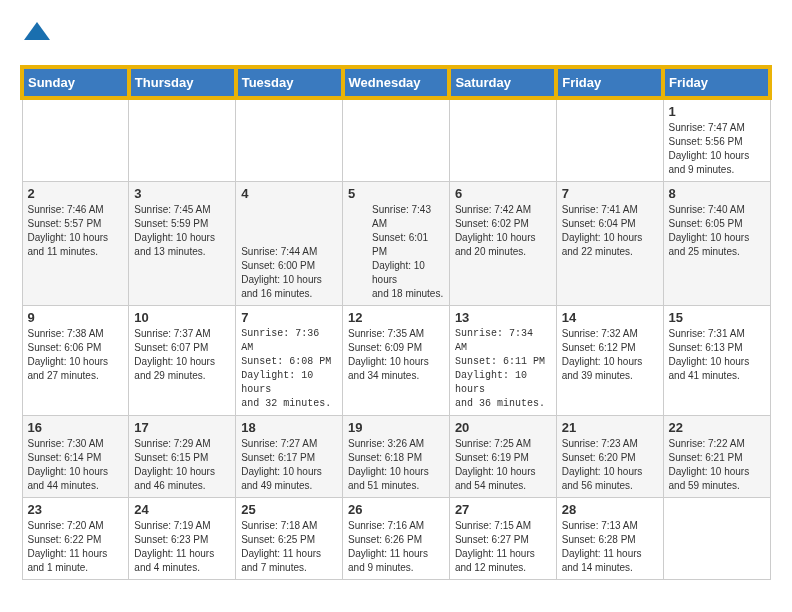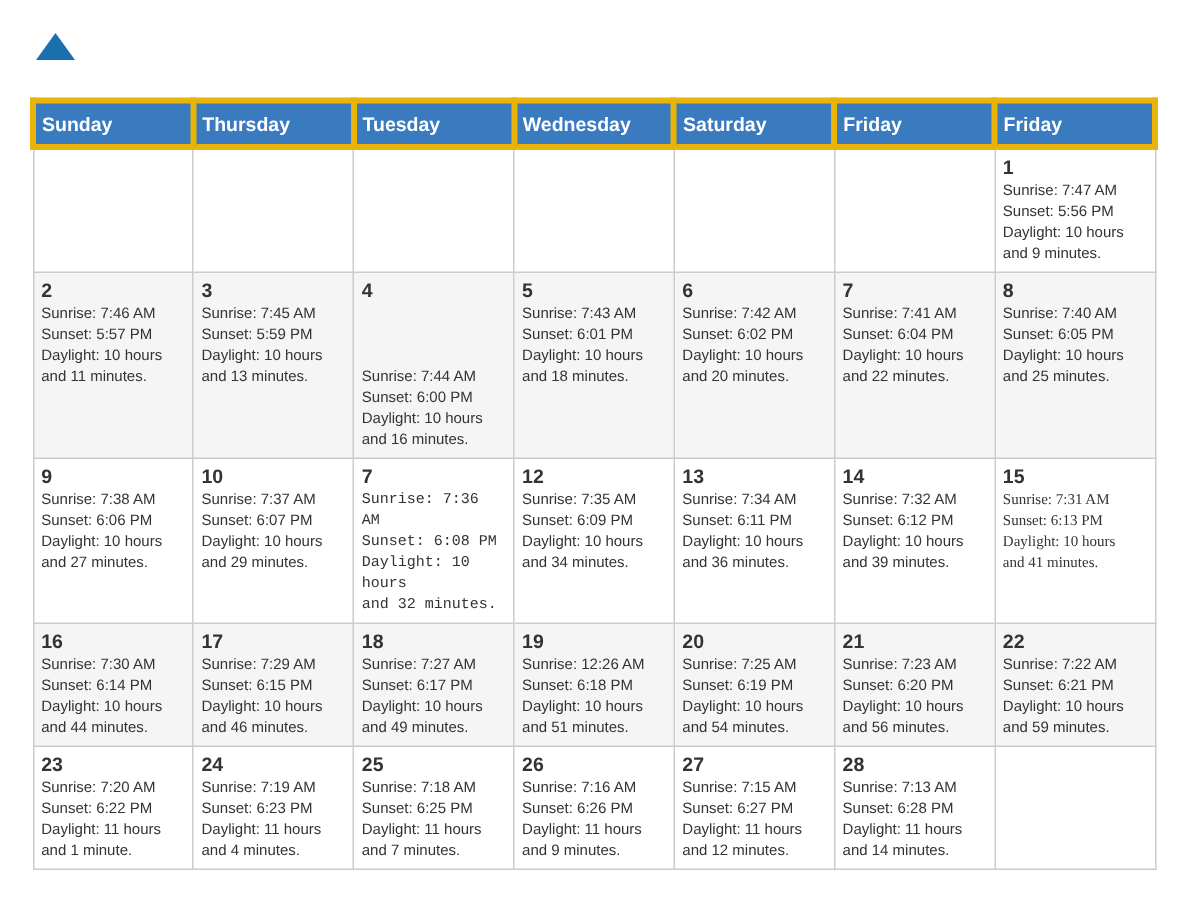--- a/index.html
+++ b/index.html
@@ -150,21 +150,21 @@
         </td>
         <td>
           <span class="day-num">4</span>
           <div class="day-info" style="white-space: pre-line; margin-top: 44px;">Sunrise: 7:44 AM
 Sunset: 6:00 PM
 Daylight: 10 hours
 and 16 minutes.</div>
         </td>
         <td>
           <span class="day-num">5</span>
-          <div class="day-info" style="white-space: pre-line;">Sunrise: 7:43 AM
+          <div class="day-info" style="white-space: pre-line; margin-left: 24px;">Sunrise: 7:43 AM
 Sunset: 6:01 PM
 Daylight: 10 hours
 and 18 minutes.</div>
         </td>
         <td>
           <span class="day-num">6</span>
           <div class="day-info" style="white-space: pre-line;">Sunrise: 7:42 AM
 Sunset: 6:02 PM
 Daylight: 10 hours
 and 20 minutes.</div>
@@ -208,35 +208,35 @@
         </td>
         <td>
           <span class="day-num">12</span>
           <div class="day-info" style="white-space: pre-line;">Sunrise: 7:35 AM
 Sunset: 6:09 PM
 Daylight: 10 hours
 and 34 minutes.</div>
         </td>
         <td>
           <span class="day-num">13</span>
-          <div class="day-info" style="white-space: pre-line;">Sunrise: 7:34 AM
+          <div class="day-info" style="white-space: pre-line; font-family: Liberation Mono, monospace;">Sunrise: 7:34 AM
 Sunset: 6:11 PM
 Daylight: 10 hours
 and 36 minutes.</div>
         </td>
         <td>
           <span class="day-num">14</span>
           <div class="day-info" style="white-space: pre-line;">Sunrise: 7:32 AM
 Sunset: 6:12 PM
 Daylight: 10 hours
 and 39 minutes.</div>
         </td>
         <td>
           <span class="day-num">15</span>
-          <div class="day-info" style="white-space: pre-line; font-family: Liberation Serif, serif;">Sunrise: 7:31 AM
+          <div class="day-info" style="white-space: pre-line;">Sunrise: 7:31 AM
 Sunset: 6:13 PM
 Daylight: 10 hours
 and 41 minutes.</div>
         </td>
       </tr>
       <tr>
         <td>
           <span class="day-num">16</span>
           <div class="day-info" style="white-space: pre-line;">Sunrise: 7:30 AM
 Sunset: 6:14 PM
@@ -252,21 +252,21 @@
         </td>
         <td>
           <span class="day-num">18</span>
           <div class="day-info" style="white-space: pre-line;">Sunrise: 7:27 AM
 Sunset: 6:17 PM
 Daylight: 10 hours
 and 49 minutes.</div>
         </td>
         <td>
           <span class="day-num">19</span>
-          <div class="day-info" style="white-space: pre-line;">Sunrise: 12:26 AM
+          <div class="day-info" style="white-space: pre-line;">Sunrise: 3:26 AM
 Sunset: 6:18 PM
 Daylight: 10 hours
 and 51 minutes.</div>
         </td>
         <td>
           <span class="day-num">20</span>
           <div class="day-info" style="white-space: pre-line;">Sunrise: 7:25 AM
 Sunset: 6:19 PM
 Daylight: 10 hours
 and 54 minutes.</div>

